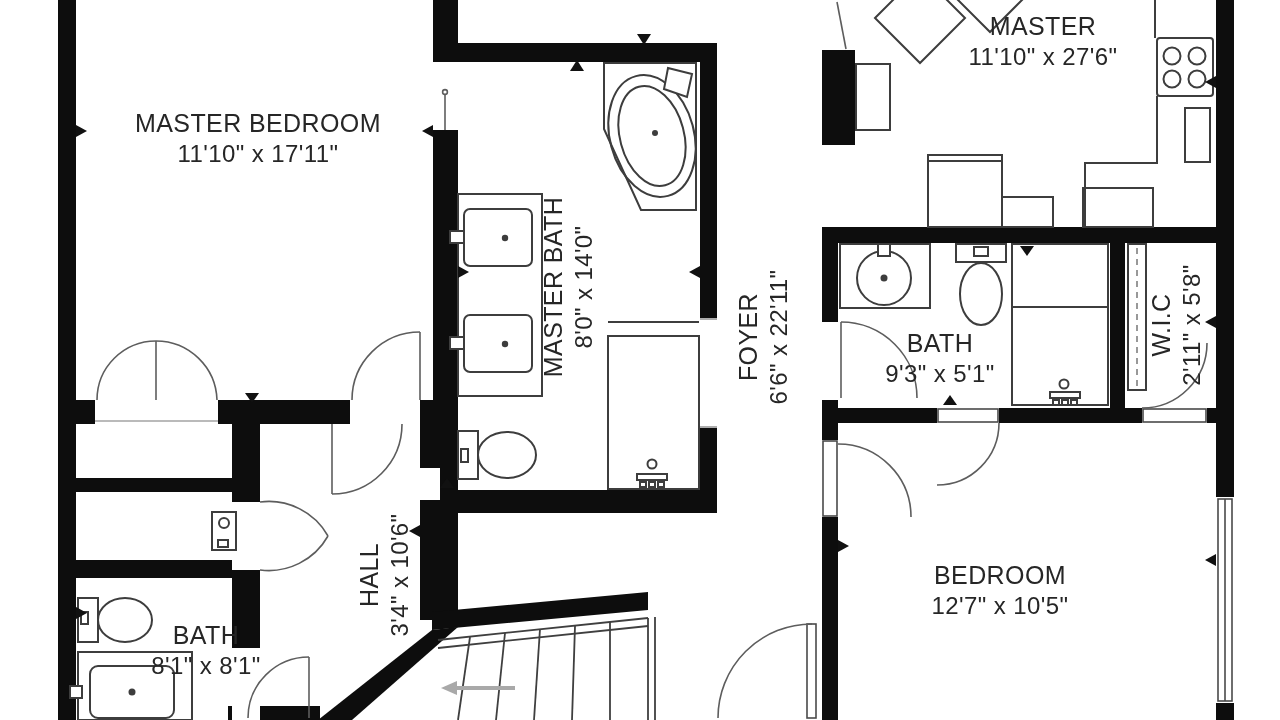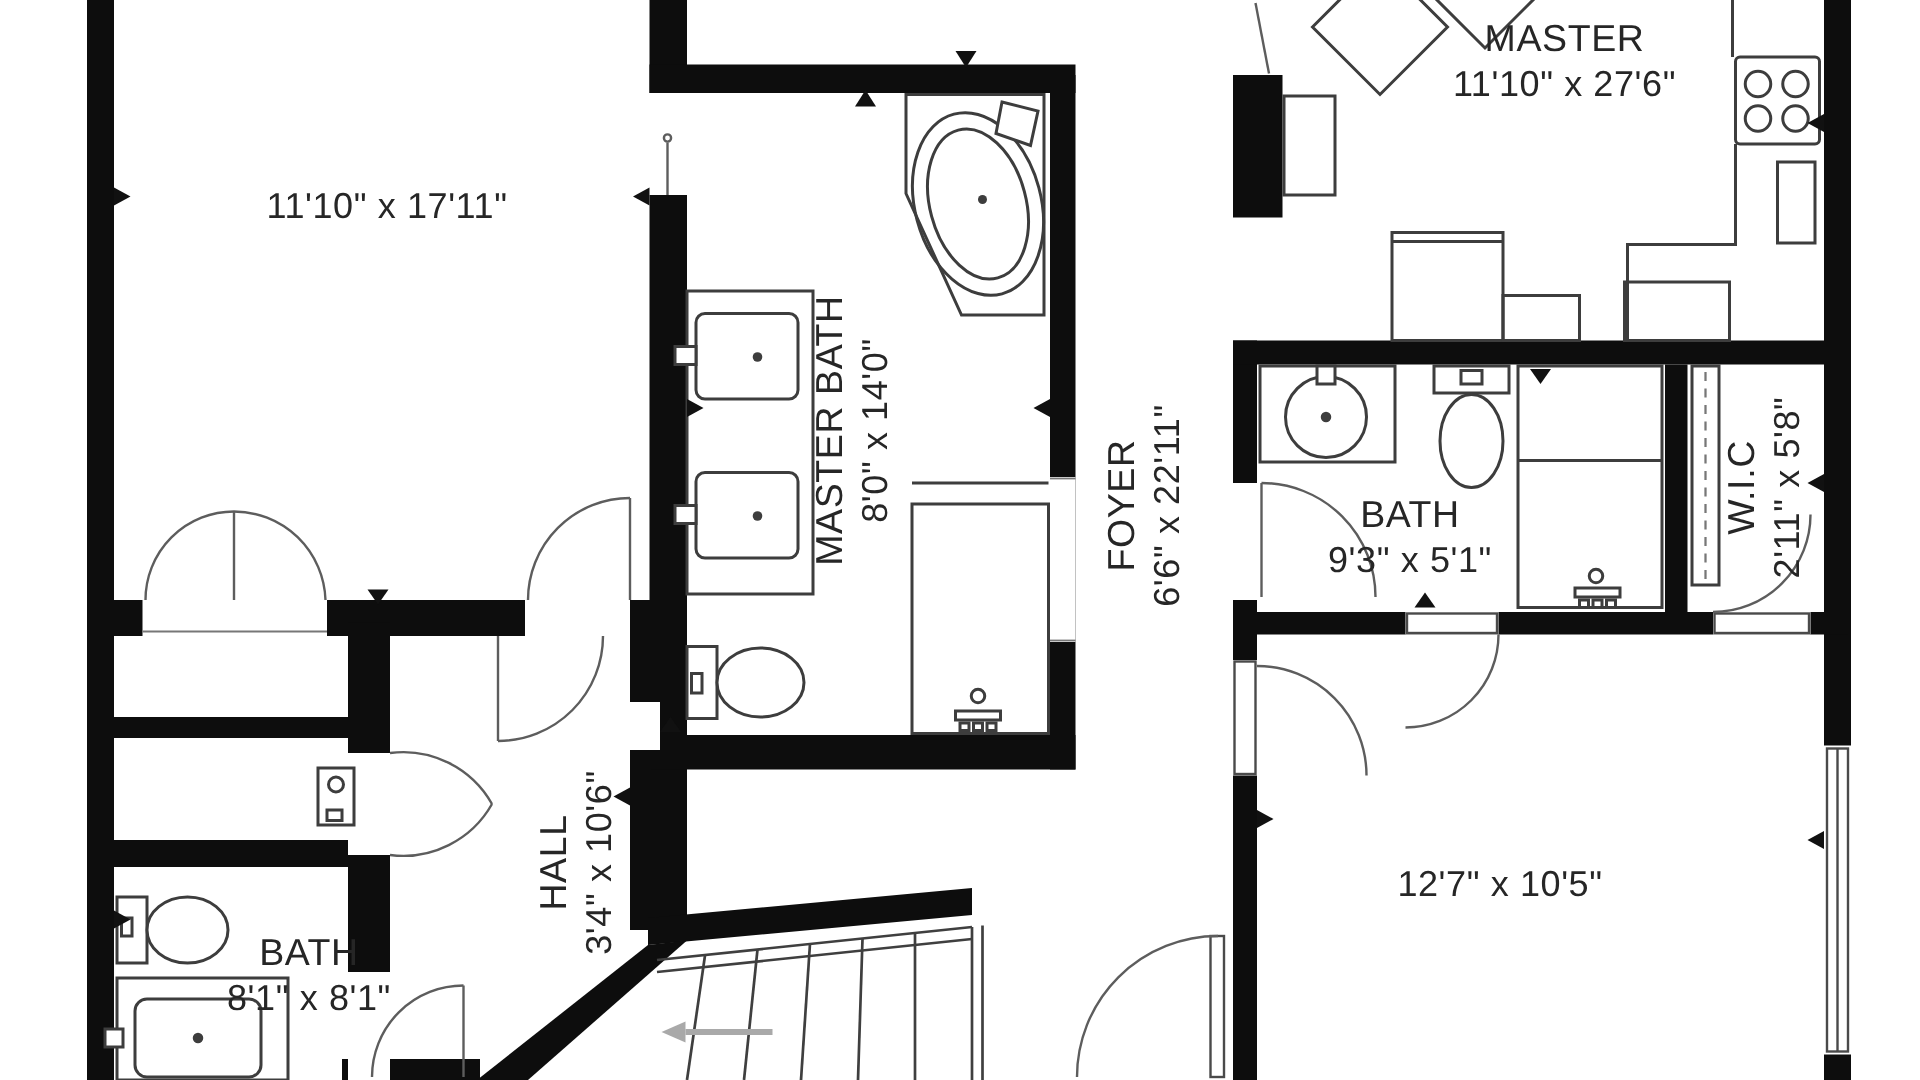--- a/index.html
+++ b/index.html
@@ -247,20 +247,21 @@
     <polygon points="838,540 838,552 849,546"></polygon>
     <polygon points="1216,554 1216,566 1205,560"></polygon>
     <polygon points="1216,76 1216,88 1205,82"></polygon>
     <polygon points="76,607 76,619 87,613"></polygon>
     <polygon points="440,488 454,488 447,478"></polygon>
     <polygon points="420,525 420,537 409,531"></polygon>
   </g>
 </svg>
 
   <div class="room-label" style="left:258px;top:138px">
+    <div class="rl-name">MASTER BEDROOM</div>
     <div class="rl-dims">11'10" x 17'11"</div>
   </div>
   <div class="room-label rot" style="left:568px;top:287px">
     <div class="rl-name">MASTER BATH</div>
     <div class="rl-dims">8'0" x 14'0"</div>
   </div>
   <div class="room-label" style="left:1043px;top:41px">
     <div class="rl-name">MASTER</div>
     <div class="rl-dims">11'10" x 27'6"</div>
   </div>
@@ -270,20 +271,21 @@
   </div>
   <div class="room-label" style="left:940px;top:358px">
     <div class="rl-name">BATH</div>
     <div class="rl-dims">9'3" x 5'1"</div>
   </div>
   <div class="room-label rot" style="left:1176px;top:325px">
     <div class="rl-name">W.I.C</div>
     <div class="rl-dims">2'11" x 5'8"</div>
   </div>
   <div class="room-label" style="left:1000px;top:590px">
+    <div class="rl-name">BEDROOM</div>
     <div class="rl-dims">12'7" x 10'5"</div>
   </div>
   <div class="room-label rot" style="left:384px;top:575px">
     <div class="rl-name">HALL</div>
     <div class="rl-dims">3'4" x 10'6"</div>
   </div>
   <div class="room-label" style="left:206px;top:650px">
     <div class="rl-name">BATH</div>
     <div class="rl-dims">8'1" x 8'1"</div>
   </div>

